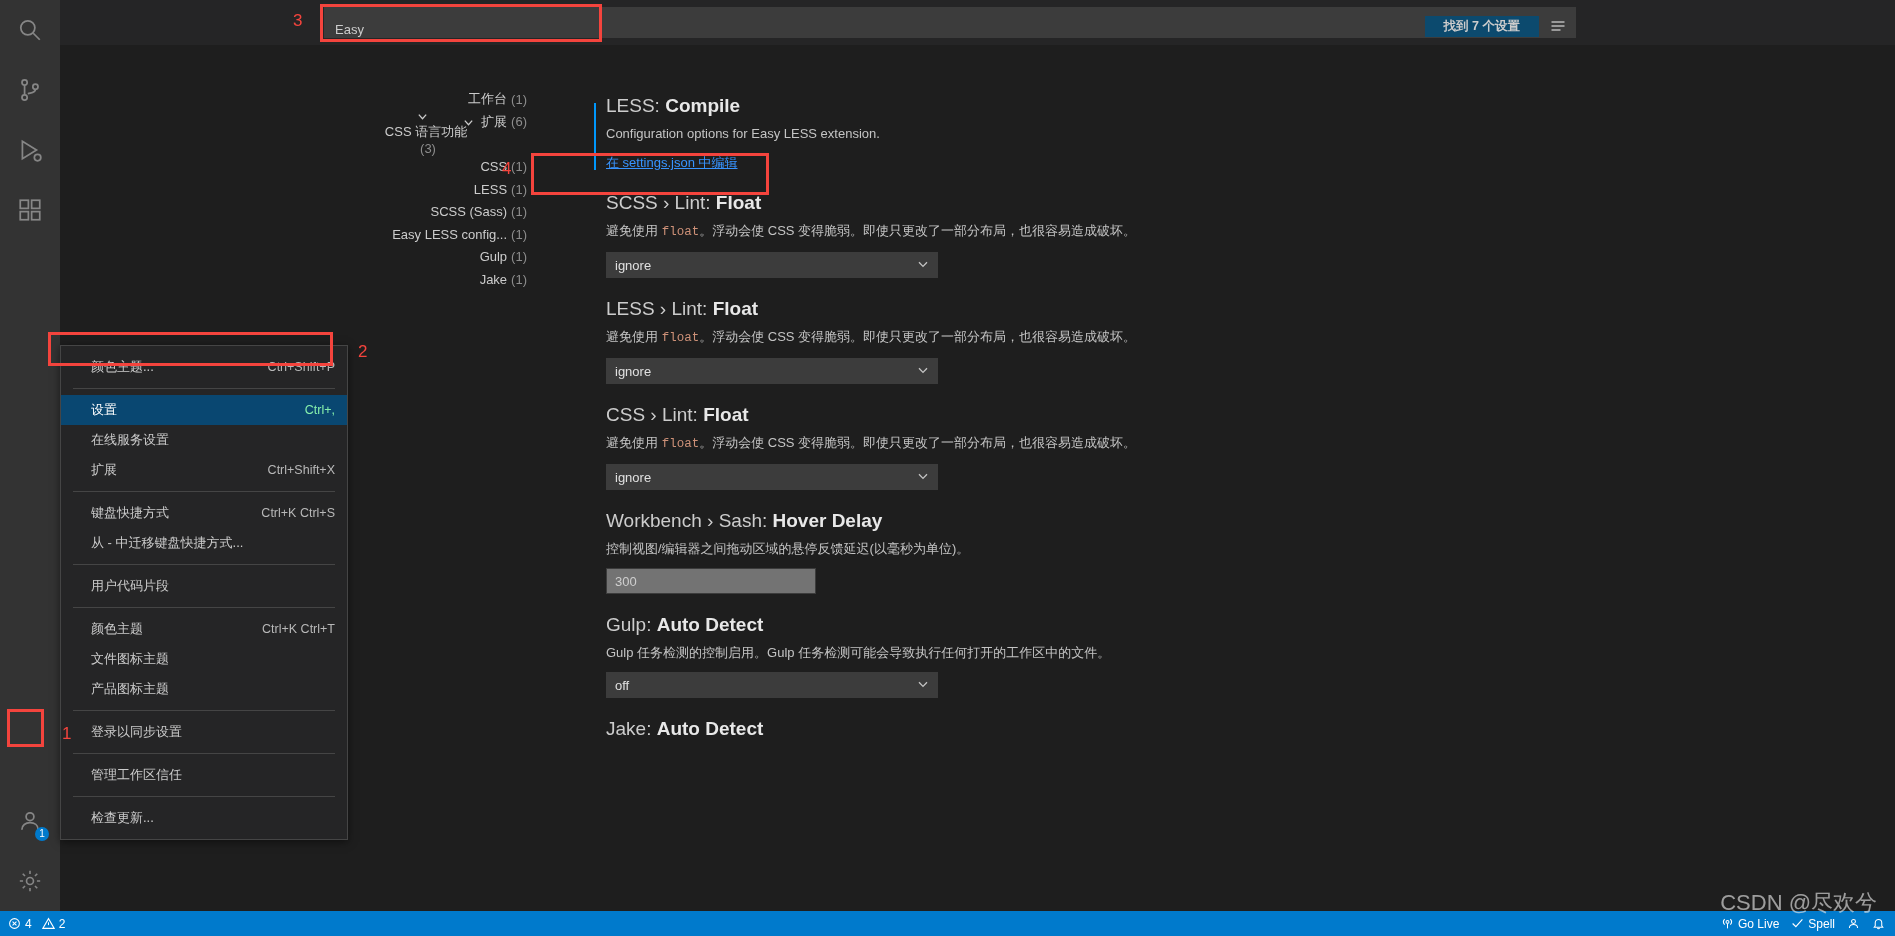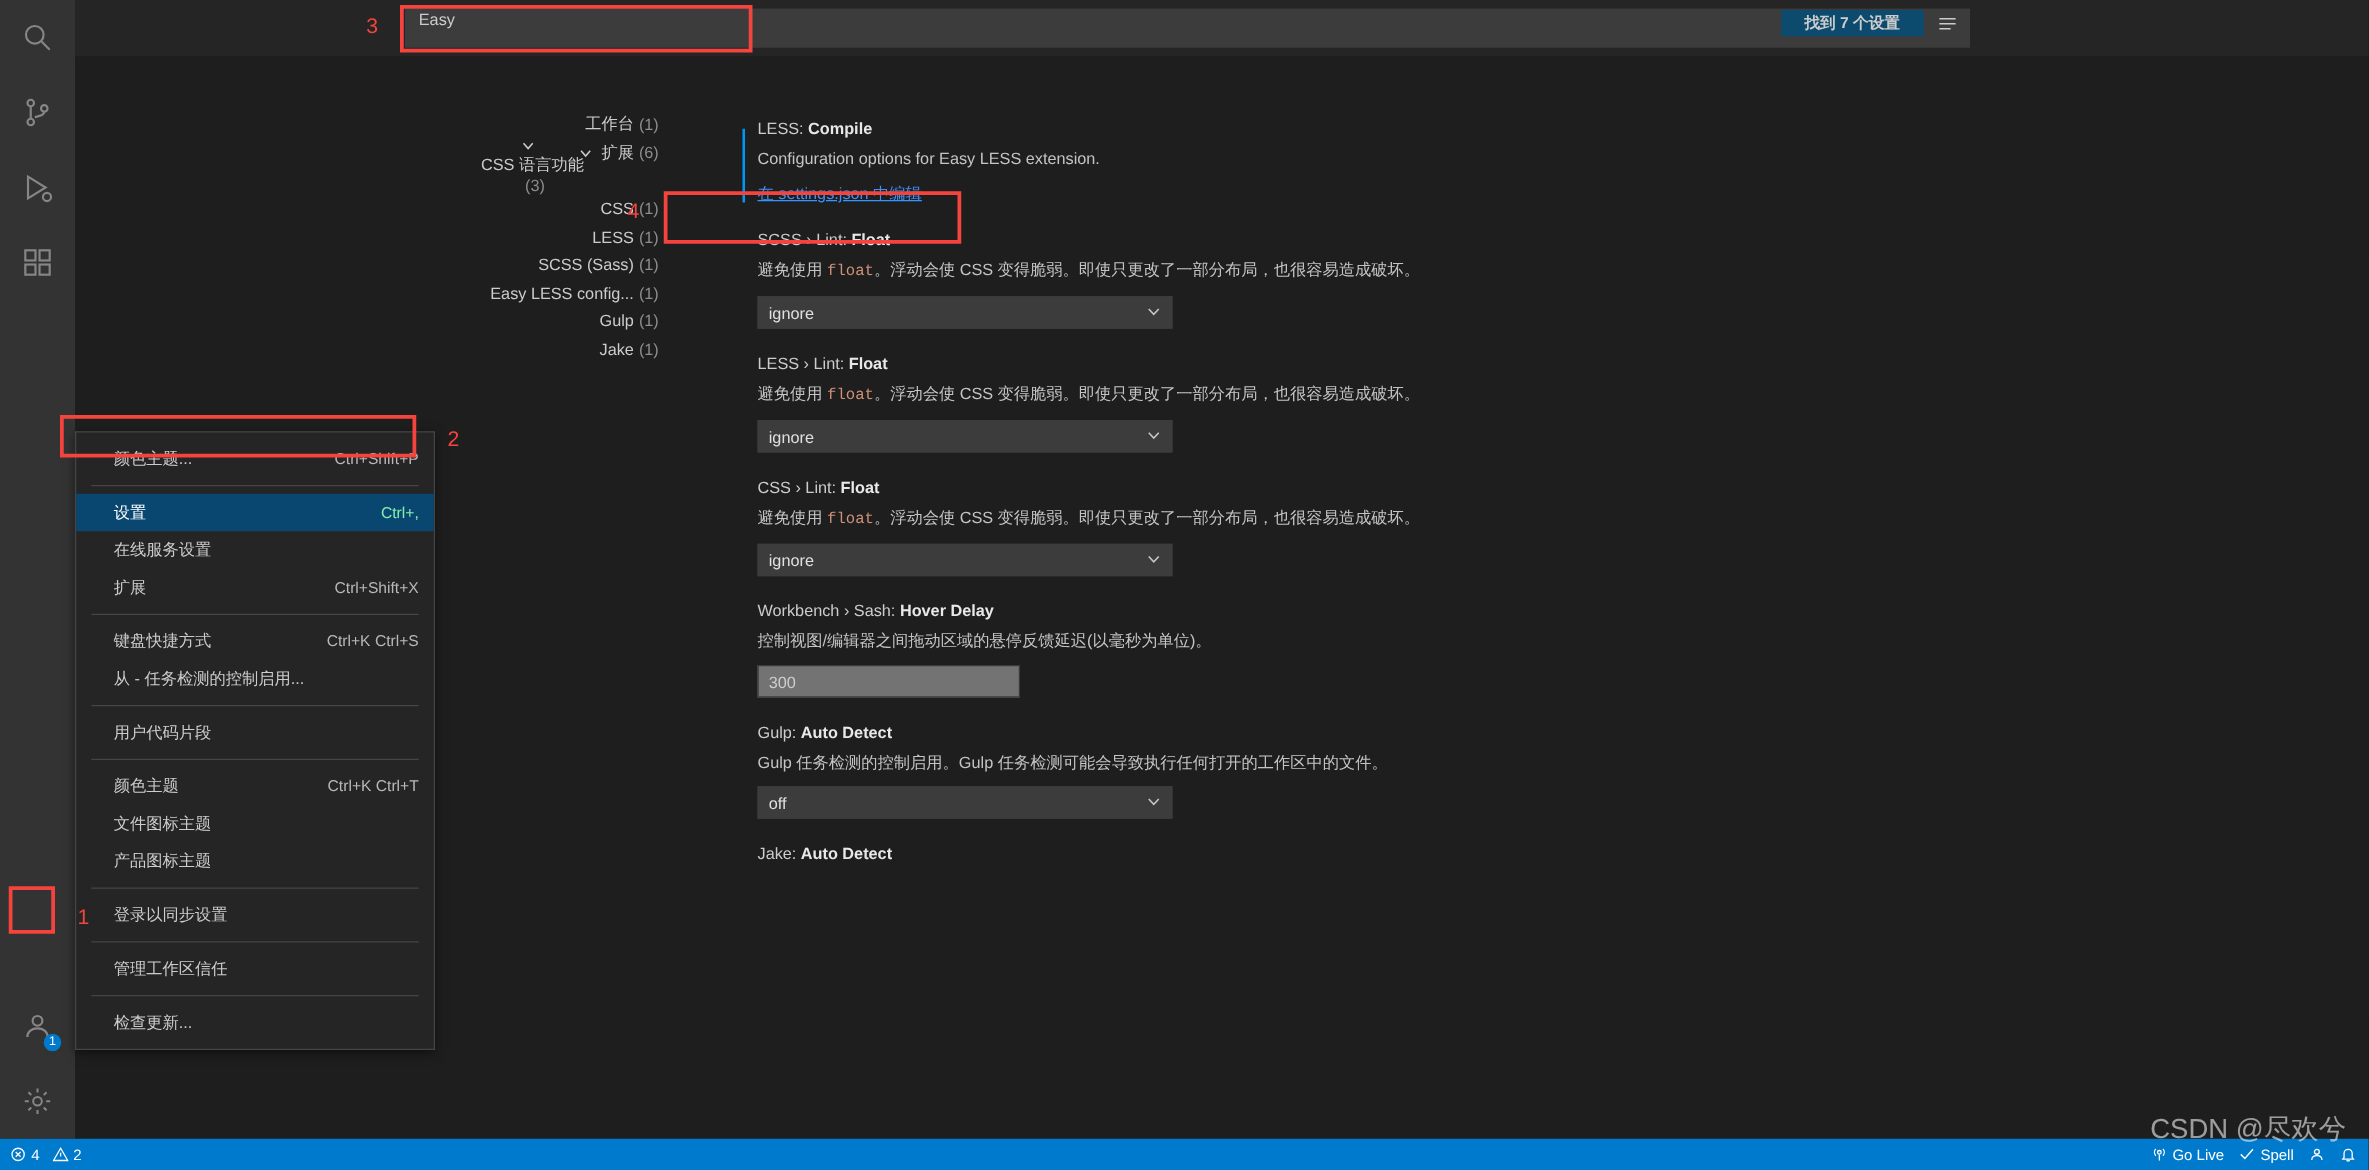--- a/index.html
+++ b/index.html
@@ -32,21 +32,21 @@
 
   
   .editor { position: absolute; left: 60px; top: 0; right: 0; height: 911px; background: #1e1e1e; }
 
   .searchrow {
     position: absolute; left: 0; top: 0; width: 100%; height: 45px;
     background: #252526;
   }
   .searchbox {
     position: absolute; left: 264px; top: 7px; width: 1252px; height: 31px;
-    background: #3c3c3c; border: 1px solid #3c3c3c; display: flex; align-items: flex-start;
+    background: #3c3c3c; border: 1px solid #3c3c3c; display: flex; align-items: flex-end;
   }
   .searchbox input {
     flex: 1; background: transparent; border: none; outline: none;
     color: #cccccc; font-size: 13px; padding-left: 10px;
     font-family: "Liberation Sans", sans-serif;
   }
   .count-badge {
     background: #0c4a6e; color: #cccccc; font-size: 12.5px;
     padding: 2px 19px; margin-right: 6px; white-space: nowrap; font-weight: bold;
   }
@@ -87,21 +87,21 @@
     position: absolute; left: 498px; top: 95px; right: 0; bottom: 25px;
     overflow: hidden;
   }
   .setting {
     position: relative; padding: 0 0 0 48px; margin-bottom: 20px;
   }
   .setting.focused::before {
     content: ""; position: absolute; left: 36px; top: 8px; bottom: 2px;
     width: 2px; background: #0097fb;
   }
-  .s-title { font-size: 13px; color: #cccccc; margin-bottom: 7px; }
+  .s-title { font-size: 19px; color: #cccccc; margin-bottom: 7px; }
   .s-title b { color: #e8e8e8; font-weight: bold; }
   .s-desc { font-size: 13px; color: #c4c4c4; line-height: 19px; margin-bottom: 10px; }
   .s-desc code {
     font-family: "Liberation Mono", "DejaVu Sans Mono", monospace;
     font-size: 12.5px; color: #ce9178;
   }
   .s-link {
     font-size: 13px; color: #3794ff; text-decoration: underline; cursor: pointer;
     display: inline-block;
   }
@@ -354,21 +354,21 @@
       <div class="mi">
         <span>扩展</span>
         <span class="kb">Ctrl+Shift+X</span>
       </div>
       <div class="msep"></div>
       <div class="mi">
         <span>键盘快捷方式</span>
         <span class="kb">Ctrl+K Ctrl+S</span>
       </div>
       <div class="mi">
-        <span>从 - 任务检测的控制启用...</span>
+        <span>从 - 中迁移键盘快捷方式...</span>
         <span class="kb"></span>
       </div>
       <div class="msep"></div>
       <div class="mi">
         <span>用户代码片段</span>
         <span class="kb"></span>
       </div>
       <div class="msep"></div>
       <div class="mi">
         <span>颜色主题</span>

